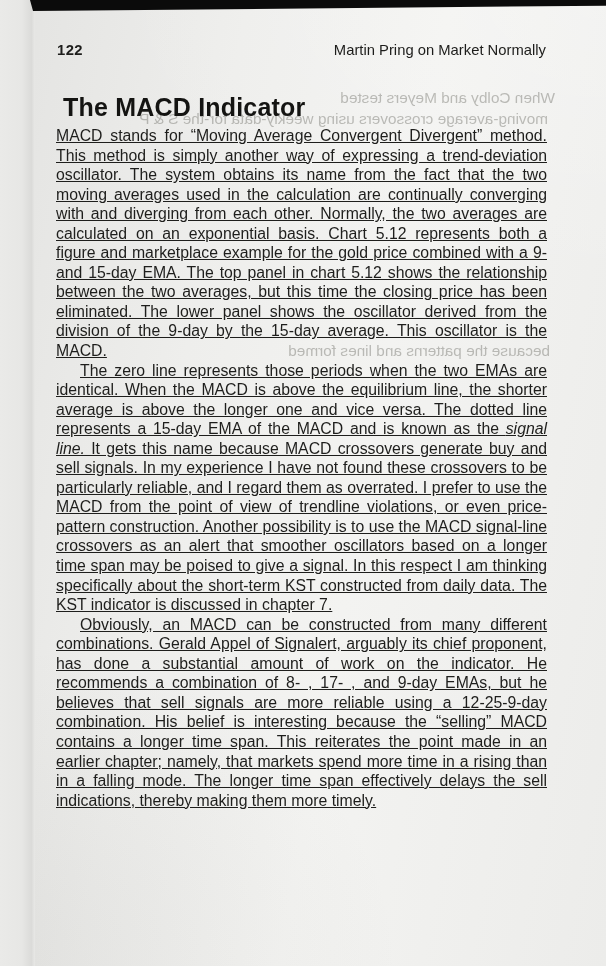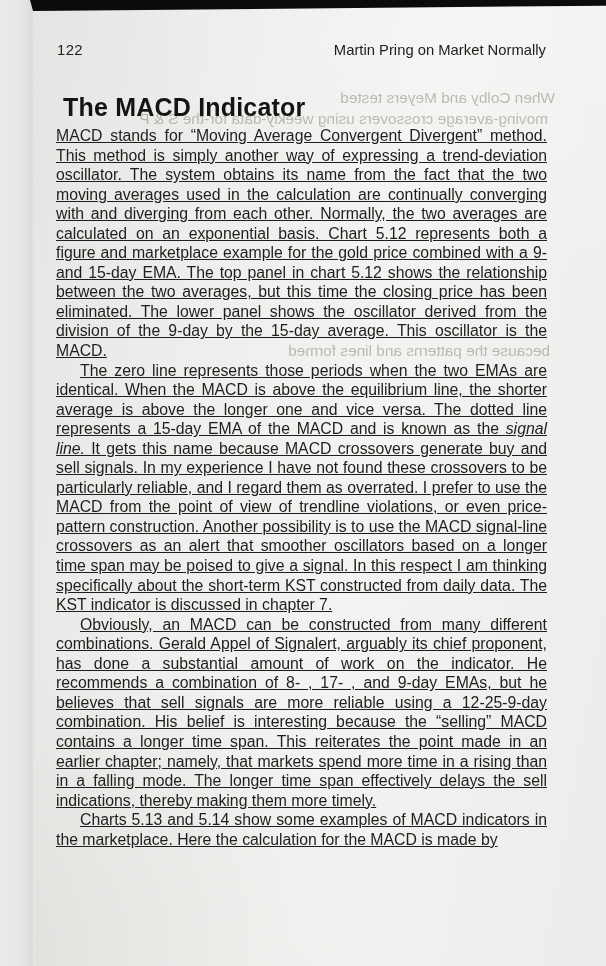--- a/index.html
+++ b/index.html
@@ -36,21 +36,21 @@
     width: 35px; height: 100%;
     background: linear-gradient(90deg, #eaeae8 0%, #e7e7e5 62%, #dbdbd9 90%, #e8e8e6 100%);
     z-index: 1;
   }
   .header-row {
     position: absolute; top: 42px; left: 57px; right: 60px;
     display: flex; justify-content: space-between; align-items: baseline;
     font-size: 14.8px; color: #1d1d1b;
     z-index: 3;
   }
-  .folio { font-weight: 400; letter-spacing: 0.4px; }
+  .folio { font-weight: 700; letter-spacing: 0.4px; }
   .running { font-weight: 400; }
   .heading {
     position: absolute; top: 86px; left: 56px; right: 60px;
     margin: 7px;
     font-size: 25px; font-weight: 700; letter-spacing: 0.2px;
     color: #141412;
     z-index: 3;
   }
   .body {
     position: absolute; top: 126px; left: 56px;
@@ -95,16 +95,15 @@
     <span class="folio">122</span>
     <span class="running">Martin Pring on Market Normally</span>
   </div>
 
   <h1 class="heading">The MACD Indicator</h1>
 
   <div class="body">
     <p>MACD stands for “Moving Average Convergent Divergent” method. This method is simply another way of expressing a trend-deviation oscillator. The system obtains its name from the fact that the two moving averages used in the calculation are continually converging with and diverging from each other. Normally, the two averages are calculated on an exponential basis. Chart 5.12 represents both a figure and marketplace example for the gold price combined with a 9- and 15-day EMA. The top panel in chart 5.12 shows the relationship between the two averages, but this time the closing price has been eliminated. The lower panel shows the oscillator derived from the division of the 9-day by the 15-day average. This oscillator is the MACD.</p>
     <p class="indent"><span>The zero line represents those periods when the two EMAs are identical. When the MACD is above the equilibrium line, the shorter average is above the longer one and vice versa. The dotted line represents a 15-day EMA of the MACD and is known as the </span><em>signal line.</em><span> It gets this name because MACD crossovers generate buy and sell signals. In my experience I have not found these crossovers to be particularly reliable, and I regard them as overrated. I prefer to use the MACD from the point of view of trendline violations, or even price-pattern construction. Another possibility is to use the MACD signal-line crossovers as an alert that smoother oscillators based on a longer time span may be poised to give a signal. In this respect I am thinking specifically about the short-term KST constructed from daily data. The KST indicator is discussed in chapter 7.</span></p>
     <p class="indent">Obviously, an MACD can be constructed from many different combinations. Gerald Appel of Signalert, arguably its chief proponent, has done a substantial amount of work on the indicator. He recommends a combination of 8- , 17- , and 9-day EMAs, but he believes that sell signals are more reliable using a 12-25-9-day combination. His belief is interesting because the “selling” MACD contains a longer time span. This reiterates the point made in an earlier chapter; namely, that markets spend more time in a rising than in a falling mode. The longer time span effectively delays the sell indications, thereby making them more timely.</p>
-    <p class="indent">Charts 5.13 and 5.14 show some examples of MACD indicators in the marketplace. Here the calculation for the MACD is made by</p>
   </div>
 
 </div>
 
 </body></html>

